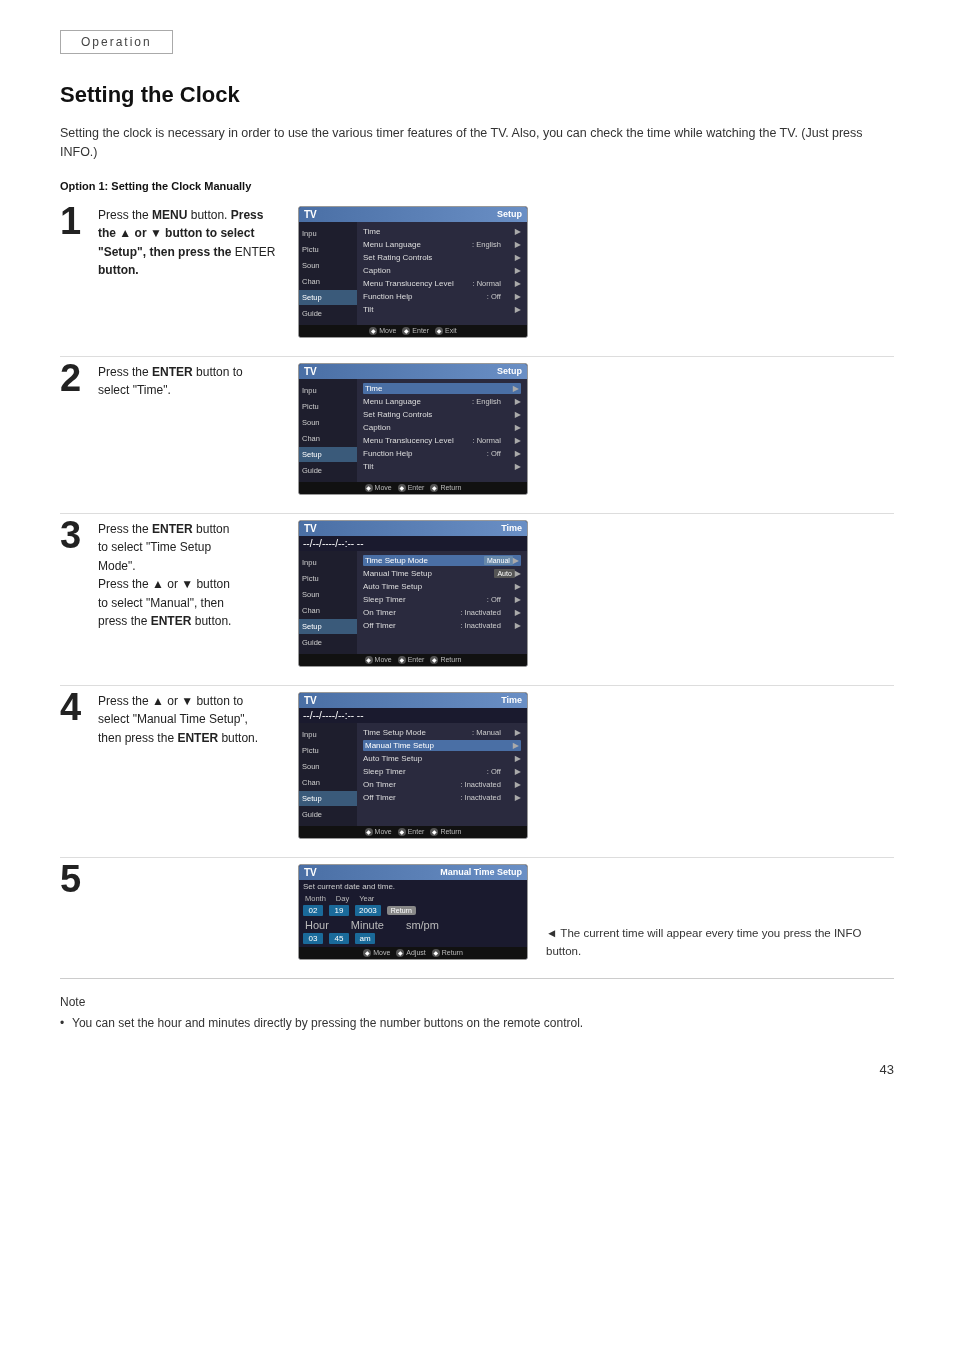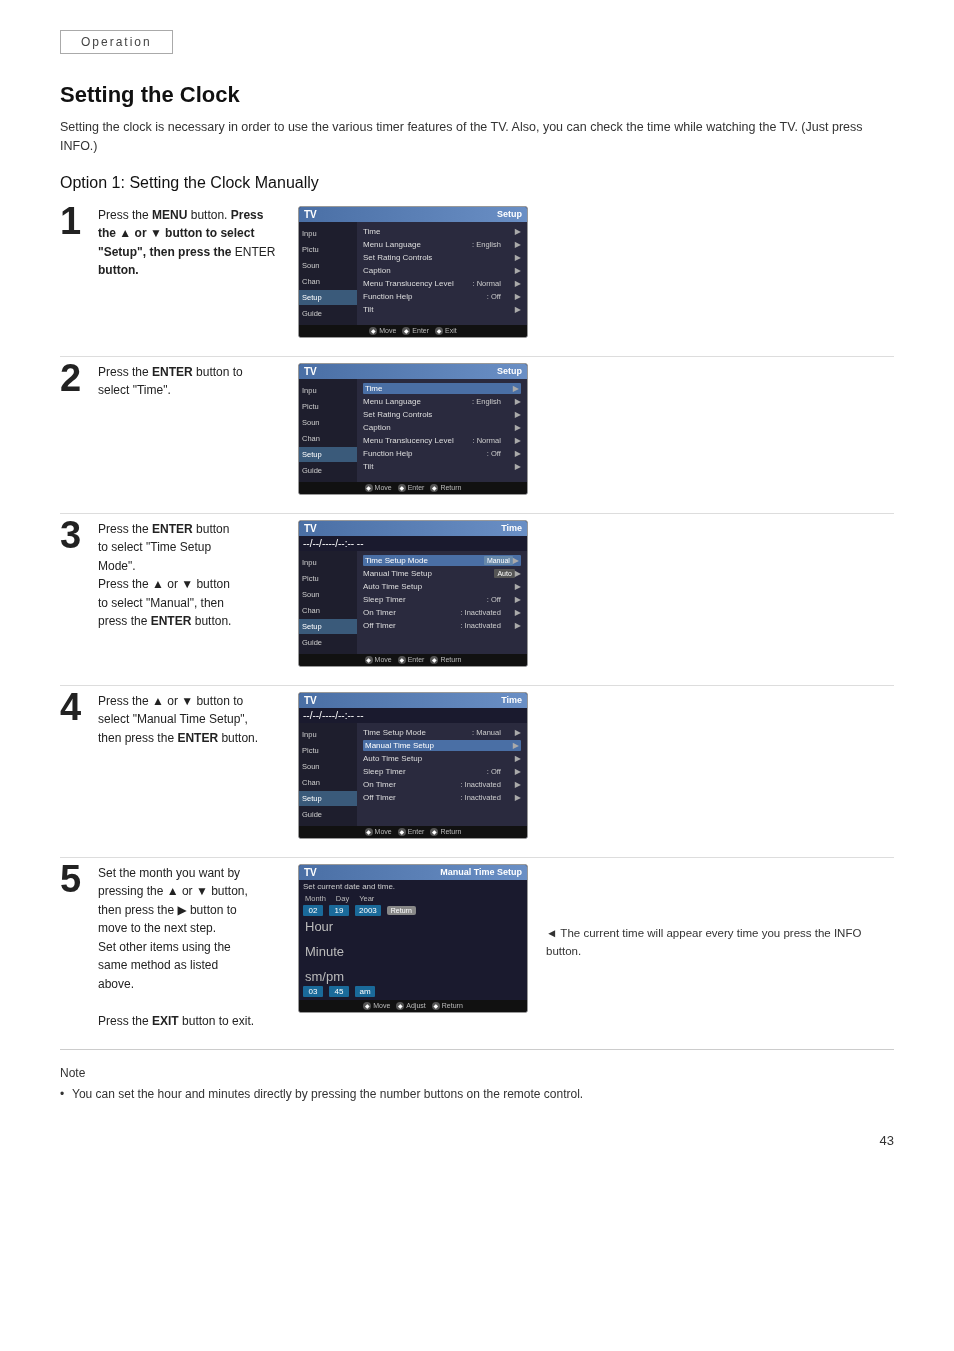--- a/index.html
+++ b/index.html
@@ -19,34 +19,34 @@
       padding: 4px 20px;
       margin-bottom: 28px;
       font-size: 12px;
       letter-spacing: 2px;
       color: #444;
     }
 
     .page-title {
       font-size: 22px;
       font-weight: bold;
-      margin-bottom: 10px;
+      margin-bottom: 16px;
       color: #111;
     }
 
     .page-intro {
       font-size: 12.5px;
       color: #333;
       margin-bottom: 18px;
       line-height: 1.5;
     }
 
     .option-title {
-      font-size: 16px;
-      font-weight: normal;
+      font-size: 11px;
+      font-weight: bold;
       margin-bottom: 14px;
       color: #111;
     }
 
     .step-row {
       display: flex;
       flex-direction: row;
       margin-bottom: 18px;
       align-items: flex-start;
       gap: 18px;
@@ -591,40 +591,39 @@
             <span class="footer-icon">◆</span>
             <span>Return</span>
           </div>
         </div>
       </div>
     </div>
     <hr class="divider">
     <div class="step-row">
       <div class="step-left">
         <div class="step-number">5</div>
-        <div class="step-text">Set the month you want by<br>pressing the ▲ or ▼ button,<br>then press the ▶ button to<br>move to the next step.<br>Set other items using the<br>same method as listed<br>above.<br><br>Press the <b>EXIT</b> button to exit.</div>
       </div>
       <div class="step-screen screen-wrap">
         <div class="screen-titlebar">
           <span>TV</span>
           <span style="font-size:9px;">Manual Time Setup</span>
         </div>
         <div class="time-display" style="font-size: 8px; color: rgb(204, 204, 204);">Set current date and time.</div>
         <div style="display: flex; gap: 10px; font-size: 7.5px; color: rgb(187, 187, 187); padding: 1px 6px;">
           <span>Month</span>
           <span>Day</span>
           <span>Year</span>
         </div>
         <div style="display: flex; gap: 6px; align-items: center; padding: 1px 4px;">
           <span class="input-box">02</span>
           <span class="input-box">19</span>
           <span class="input-box">2003</span>
           <span class="return-btn">Return</span>
         </div>
-        <div style="display: flex; gap: 10px; font-size: 13px; color: rgb(187, 187, 187); padding: 2px 6px 1px; flex-direction: column;">
+        <div style="display: flex; gap: 22px; font-size: 11px; color: rgb(187, 187, 187); padding: 2px 6px 1px;">
           <span>Hour</span>
           <span>Minute</span>
           <span>sm/pm</span>
         </div>
         <div style="display: flex; gap: 6px; align-items: center; padding: 1px 4px 3px;">
           <span class="input-box">03</span>
           <span class="input-box">45</span>
           <span class="input-box">am</span>
         </div>
         <div class="screen-footer">

